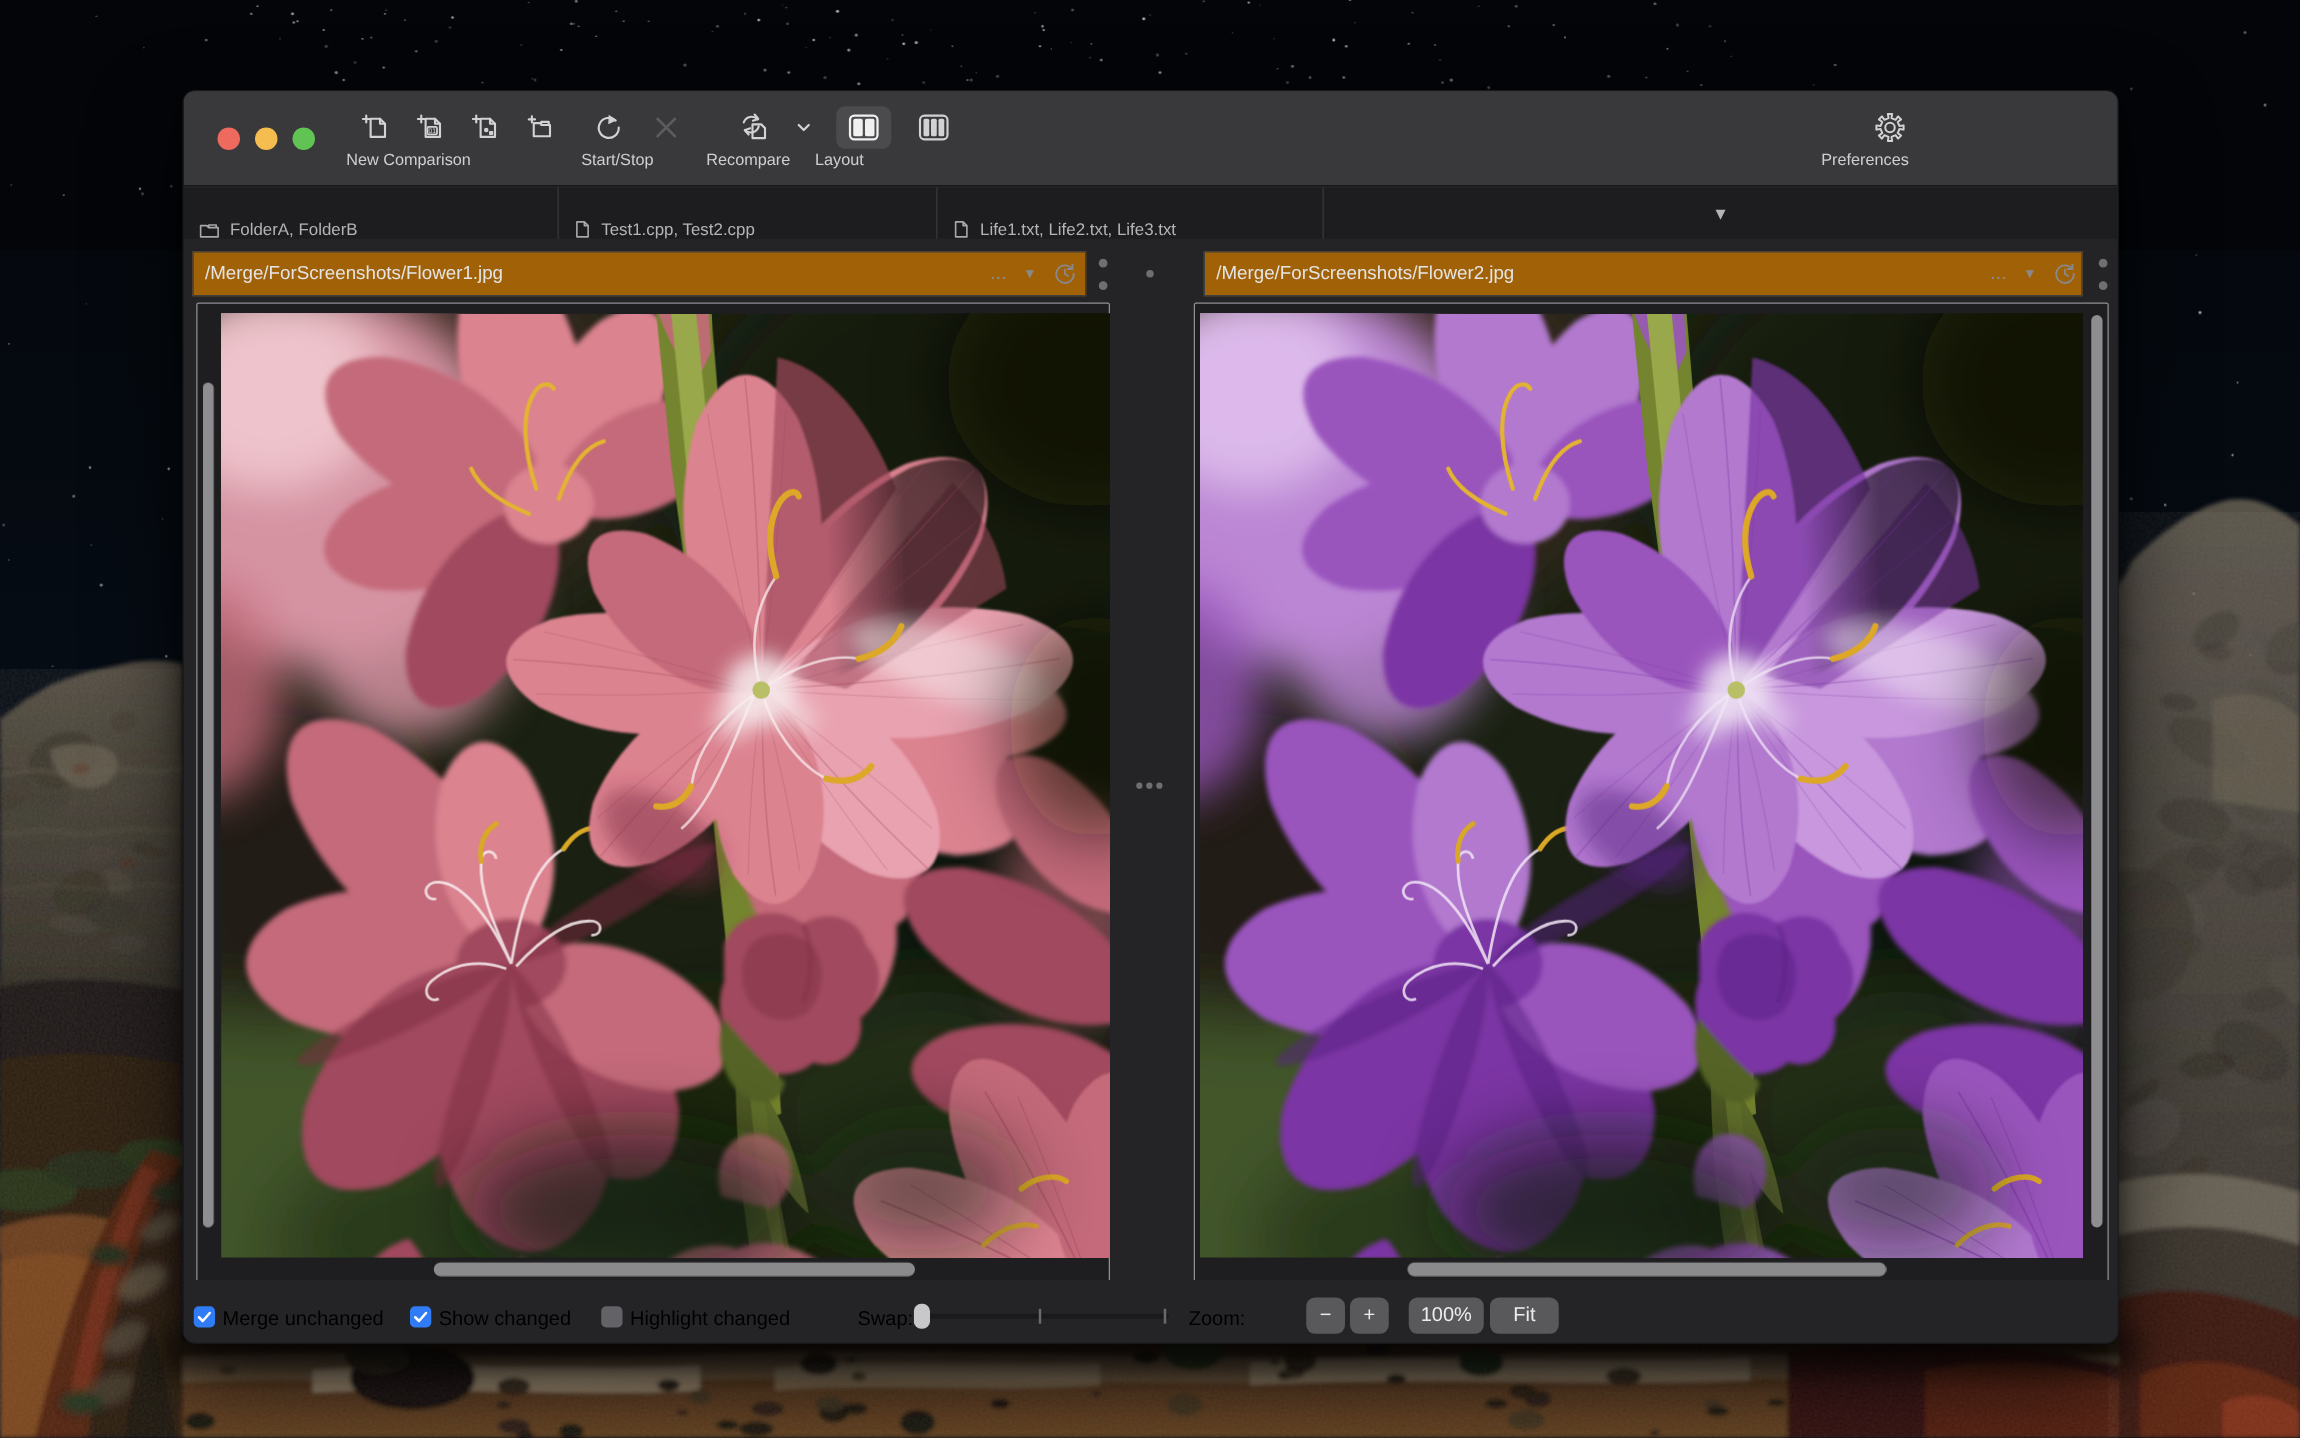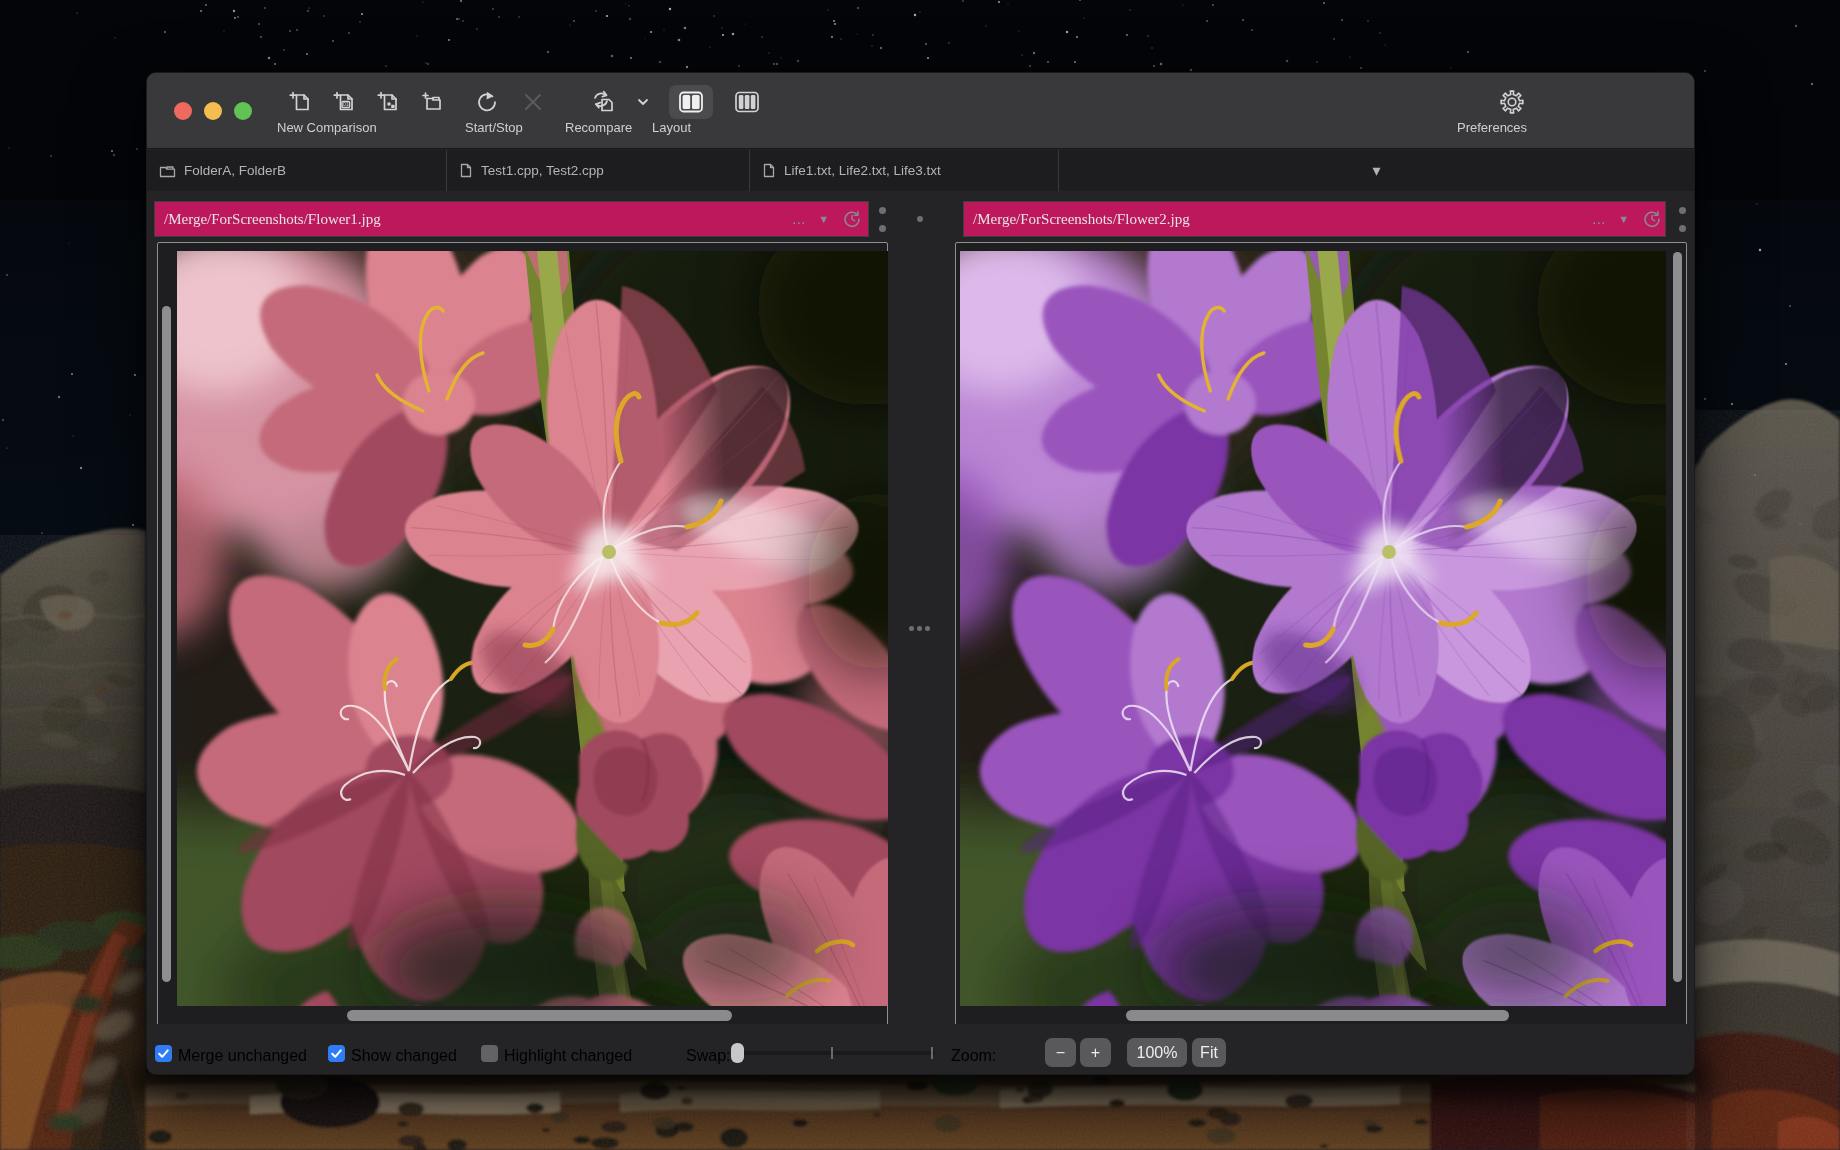--- a/index.html
+++ b/index.html
@@ -12,26 +12,26 @@
 #tb { position:absolute; left:0; top:0; width:100%; height:76px; background:#39393b;
   border-bottom:1px solid #161618; }
 .tl { position:absolute; top:29px; width:18px; height:18px; border-radius:50%; }
 .tbi { position:absolute; top:0; height:76px; color:#cfcfd1; font-size:13px; }
 .tbi .ic { display:flex; justify-content:center; align-items:center; gap:20px; height:50px; padding-top:8px; }
 .tbi .lb { margin-top:-3px; }
 .seg { background:#4b4b4d; border-radius:7px; padding:4px 7px; display:flex; align-items:center; }
 
 #tabs { position:absolute; left:0; top:77px; width:100%; height:41px; background:#1d1d1f; display:flex; }
 .tab { height:100%; border-right:1px solid #39393b; color:#b4b4b6; font-size:13.5px;
-  display:flex; align-items:center; padding-left:12px; gap:8px; white-space:nowrap; overflow:hidden; }
+  display:flex; align-items:flex-end; padding-left:12px; gap:8px; white-space:nowrap; overflow:hidden; }
 .tab.act { background:#2b2b2d; color:#fafafa; font-weight:bold; }
 #tabmore { flex:1; display:flex; align-items:center; justify-content:center; color:#b4b4b6; }
 
-#hdrL,#hdrR { position:absolute; top:128px; height:36px; background:#be185d; border:1px solid #3f3f41;
-  color:#e4e4e6; font-size:15px; line-height:34px; padding-left:9px;font-family:Liberation Serif, serif; }
+#hdrL,#hdrR { position:absolute; top:128px; height:36px; background:#a16207; border:1px solid #3f3f41;
+  color:#e4e4e6; font-size:15px; line-height:34px; padding-left:9px; }
 .hic { position:absolute; top:128px; height:36px; display:flex; align-items:center; gap:13px; color:#8a8a8c; }
 .pane { position:absolute; top:169px; height:784px; background:#1e1e20; border:1px solid #909092; border-radius:2px; }
 .img { position:absolute; top:8px; width:711px; height:755px; }
 .vsb { position:absolute; width:9px; border-radius:5px; background:#8e8e90; }
 .hsb { position:absolute; top:937px; height:11px; border-radius:6px; background:#8a8a8c; }
 .grip { position:absolute; width:7px; height:7px; border-radius:50%; background:#6f6f71; }
 
 #bot { position:absolute; left:0; bottom:0; width:100%; height:50px; background:#242426;
   color:#e2e2e4; font-size:13.5px; }
 .cb { position:absolute; top:972px; width:17px; height:17px; border-radius:4px; }
@@ -832,17 +832,17 @@
  <svg style="position:absolute;left:584px;top:968px" width="210" height="24" viewBox="0 0 210 24">
    <rect x="2" y="10" width="202" height="4" rx="2" fill="#1a1a1c"></rect>
    <rect x="100" y="6" width="2" height="12" fill="#6a6a6c"></rect>
    <rect x="200" y="6" width="2" height="12" fill="#6a6a6c"></rect>
    <rect x="0" y="2" width="13" height="20" rx="6" fill="#c8c8ca"></rect>
  </svg>
  <div class="lbl" style="left:804px">Zoom:</div>
  <div class="btn" style="left:898px;width:31px">−</div>
  <div class="btn" style="left:933px;width:31px">+</div>
  <div class="btn" style="left:980px;width:60px">100%</div>
- <div class="btn" style="left:1045px;width:34px">Fit</div>
+ <div class="btn" style="left:1045px;width:55px">Fit</div>
 </div>
 <style>
 .pink { --c1:#e9a2b0; --c2:#dc8390; --c3:#c46a7a; --c4:#a14a5e; --c5:#b94f68; --c6:#d593a2; --c7:#7e2c42; --cw:#f8eff0; --cl:#eec3cb; }
 .purple { --c1:#c897dd; --c2:#b279cf; --c3:#9a55bd; --c4:#7b36a4; --c5:#9448b8; --c6:#bb86d4; --c7:#571f82; --cw:#f2e7f6; --cl:#dcb9ea; }
 </style>
 </body></html>

